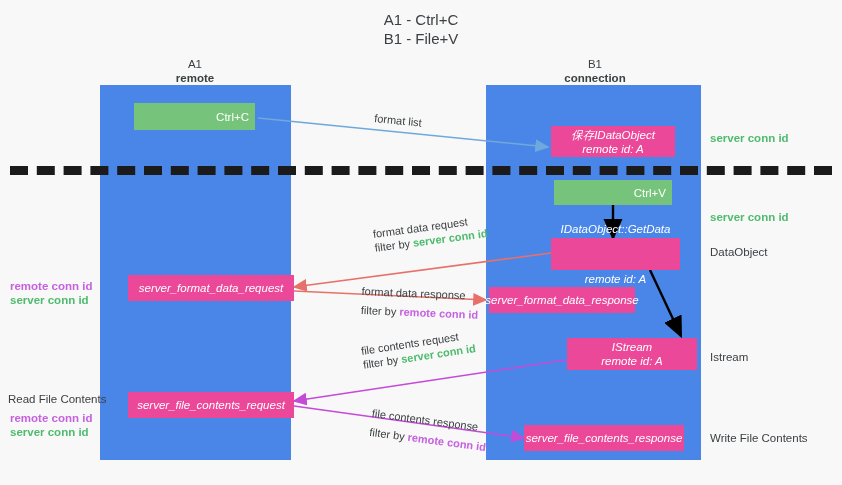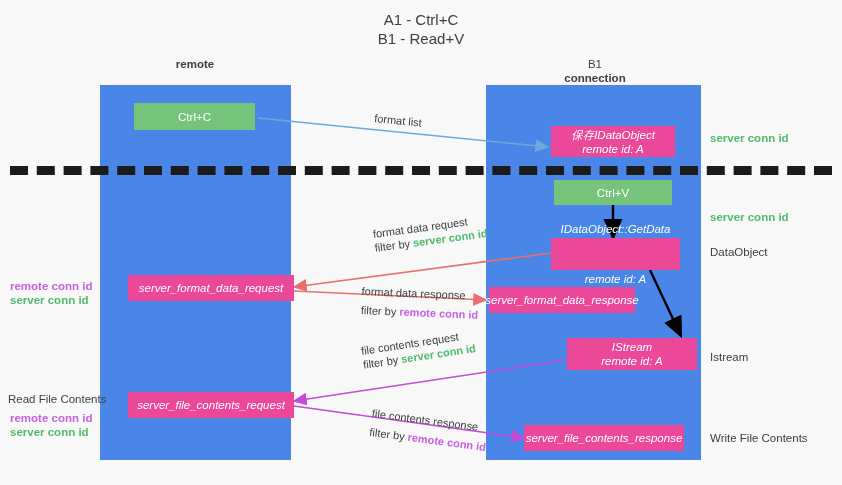--- a/index.html
+++ b/index.html
@@ -75,21 +75,21 @@
     align-items: center;
     justify-content: center;
     color: #ffffff;
     font-size: 11.5px;
     line-height: 14px;
     text-align: center;
     padding: 3px 6px;
     z-index: 5;
   }
   .node.orange { background: #ec4899; font-style: italic; }
-  .node.green  { background: #76c47c; }
+  .node.green  { background: #76c47c; align-items: flex-end; }
   .node .line2 { display: block; }
 
   
   .annot {
     position: absolute;
     font-size: 11.5px;
     line-height: 14px;
     white-space: nowrap;
   }
   .annot .txt-green  { color: #4fbb6e; font-weight: bold; }
@@ -119,24 +119,25 @@
     z-index: 2;
   }
 </style>
 </head>
 <body>
 
 <div id="canvas">
 
   <div class="title-block">
     <div>A1 - Ctrl+C</div>
-    <div>B1 - Read+V</div>
+    <div>B1 - File+V</div>
   </div>
 
   <div class="col-header" id="col-header-a1">
+    <span class="ch-title">A1</span>
     <span class="ch-sub">remote</span>
   </div>
   <div class="col-header" id="col-header-b1">
     <span class="ch-title">B1</span>
     <span class="ch-sub">connection</span>
   </div>
 
   <div class="lane" id="lane-a1"></div>
   <div class="lane" id="lane-b1"></div>
 

